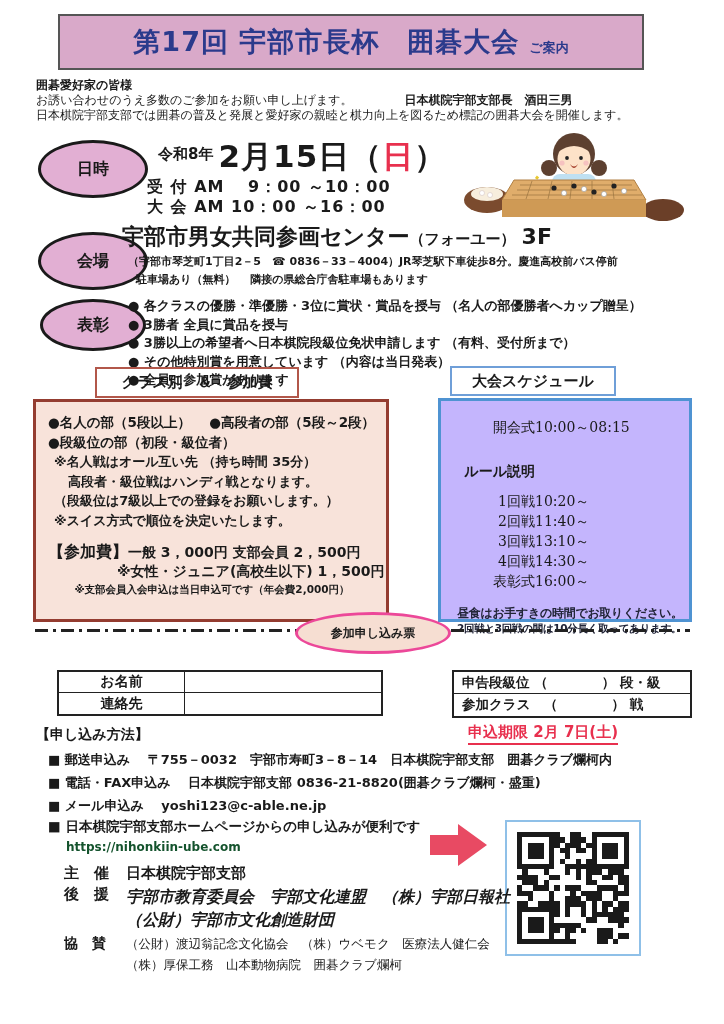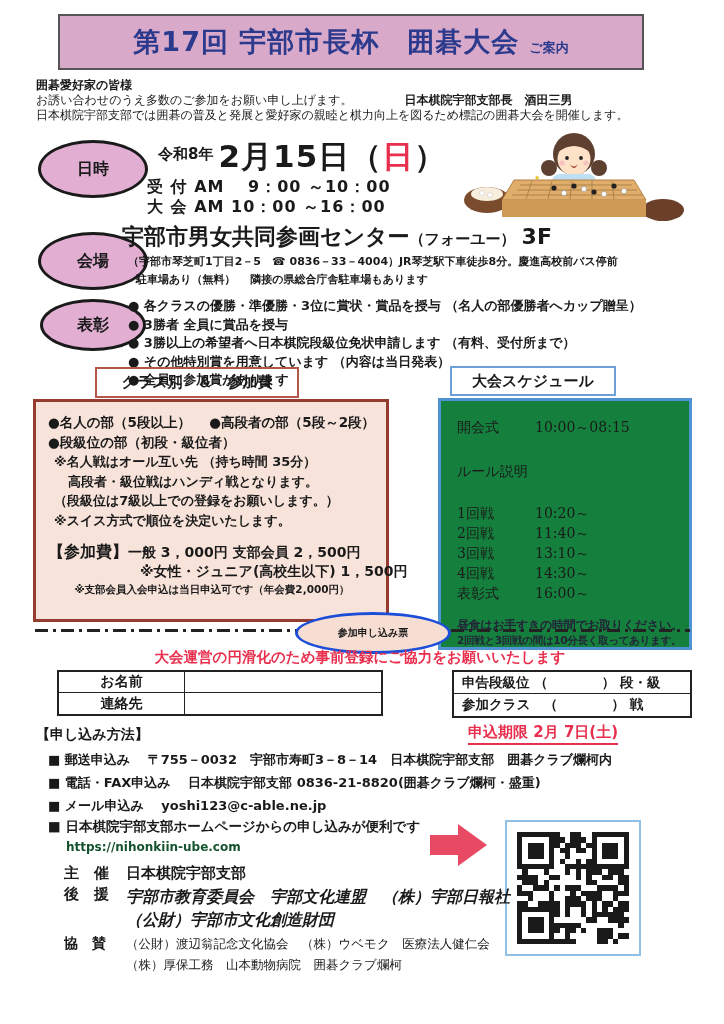--- a/index.html
+++ b/index.html
@@ -50,43 +50,43 @@
                    display:flex;align-items:center;justify-content:center;font-size:15px;font-weight:bold;}
   .class-box{position:absolute;left:33px;top:399px;width:356px;height:223px;border:3px solid #943c30;
              background:#f8e3da;box-sizing:border-box;padding:10px 10px 6px 12px;}
   .class-box .hd{font-size:17px;font-weight:bold;margin-bottom:12px;}
   .class-box .ln{font-size:13.5px;font-weight:bold;line-height:20px;white-space:nowrap;}
   .class-box .nt{font-size:13px;font-weight:bold;line-height:19.5px;margin-left:6px;white-space:nowrap;}
   .class-box .nt2{margin-left:20px;}
   .fee-row{margin-top:12px;white-space:nowrap;}
   .fee-hd{font-size:16px;font-weight:bold;}
   .fee-tx{font-size:14px;font-weight:bold;}
-  .fee-l2{font-size:14px;font-weight:bold;margin-left:92px;white-space:nowrap;}
+  .fee-l2{font-size:14px;font-weight:bold;margin-left:69px;white-space:nowrap;}
   .fee-note{font-size:10.5px;font-weight:bold;text-align:center;margin-top:2px;}
 
   
   .sched-title-box{position:absolute;left:450px;top:366px;width:162px;height:26px;border:2px solid #6f9fd8;
                    display:flex;align-items:center;justify-content:center;font-size:15px;font-weight:bold;}
-  .sched-box{position:absolute;left:438px;top:398px;width:254px;height:252px;border:3px solid #4f93d2;
-             background:#15803d;box-sizing:border-box;padding:16px 8px 8px 16px;
-             font-family:"DejaVu Serif",serif;}
+  .sched-box{position:absolute;left:438px;top:398px;width:254px;height:224px;border:3px solid #4f93d2;
+             background:#c4b5fd;box-sizing:border-box;padding:16px 8px 8px 16px;
+             font-family:"DejaVu Serif",serif;text-align:right;}
   .srow{display:flex;font-size:14px;line-height:20px;}
   .srow .sl{width:78px;}
   .srow-open{margin-bottom:24px;}
-  .srow-rule{margin-bottom:22px;}
+  .srow-rule{margin-bottom:10px;font-weight:bold;}
   .sched-notes{margin-top:14px;font-family:"DejaVu Sans",sans-serif;color:#222538;}
   .snote1{font-size:12px;font-weight:bold;letter-spacing:-0.3px;white-space:nowrap;}
   .snote2{font-size:10.5px;font-weight:bold;letter-spacing:-0.3px;white-space:nowrap;}
 
   
   .dashline{position:absolute;left:35px;top:629px;width:655px;height:3px;
     background-image:repeating-linear-gradient(90deg,#222 0 13px,transparent 13px 18px,#222 18px 21px,transparent 21px 26px);}
-  .entry-tag{position:absolute;left:295px;top:612px;width:150px;height:36px;border:3px solid #1d4ed8;
+  .entry-tag{position:absolute;left:295px;top:612px;width:150px;height:36px;border:3px solid #ec4899;
              border-radius:50%;background:#f6ded2;display:flex;align-items:center;justify-content:center;
-             font-size:10px;font-weight:bold;}
+             font-size:12px;font-weight:bold;}
   .entry-notice{position:absolute;left:60px;top:648px;width:600px;text-align:center;
                 color:#e8304e;font-size:14.5px;font-weight:bold;}
 
   
   .form-left{position:absolute;left:57px;top:670px;width:326px;height:46px;border:2px solid #222;
              box-sizing:border-box;display:grid;grid-template-columns:126px 1fr;grid-template-rows:1fr 1fr;}
   .form-left .lab{border-right:1.5px solid #222;display:flex;align-items:center;justify-content:center;
                   font-size:14px;font-weight:bold;}
   .form-left .r1{border-bottom:1.5px solid #222;}
   .form-right{position:absolute;left:452px;top:670px;width:240px;height:48px;border:2px solid #222;
@@ -254,21 +254,20 @@
     <div class="sched-notes">
       <div class="snote1">昼食はお手すきの時間でお取りください。</div>
       <div class="snote2">2回戦と3回戦の間は10分長く取ってあります。</div>
     </div>
   </div>
 
   <div class="dashline"></div>
   <div class="entry-tag">
     <span>参加申し込み票</span>
   </div>
-  <div class="entry-notice">大会運営の円滑化のため事前登録にご協力をお願いいたします</div>
 
   <div class="form-left">
     <div class="lab r1">お名前</div>
     <div class="r1"></div>
     <div class="lab">連絡先</div>
     <div></div>
   </div>
   <div class="form-right">
     <div class="cell r1">申告段級位 （　　　　） 段・級</div>
     <div class="cell">参加クラス　（　　　　） 戦</div>

